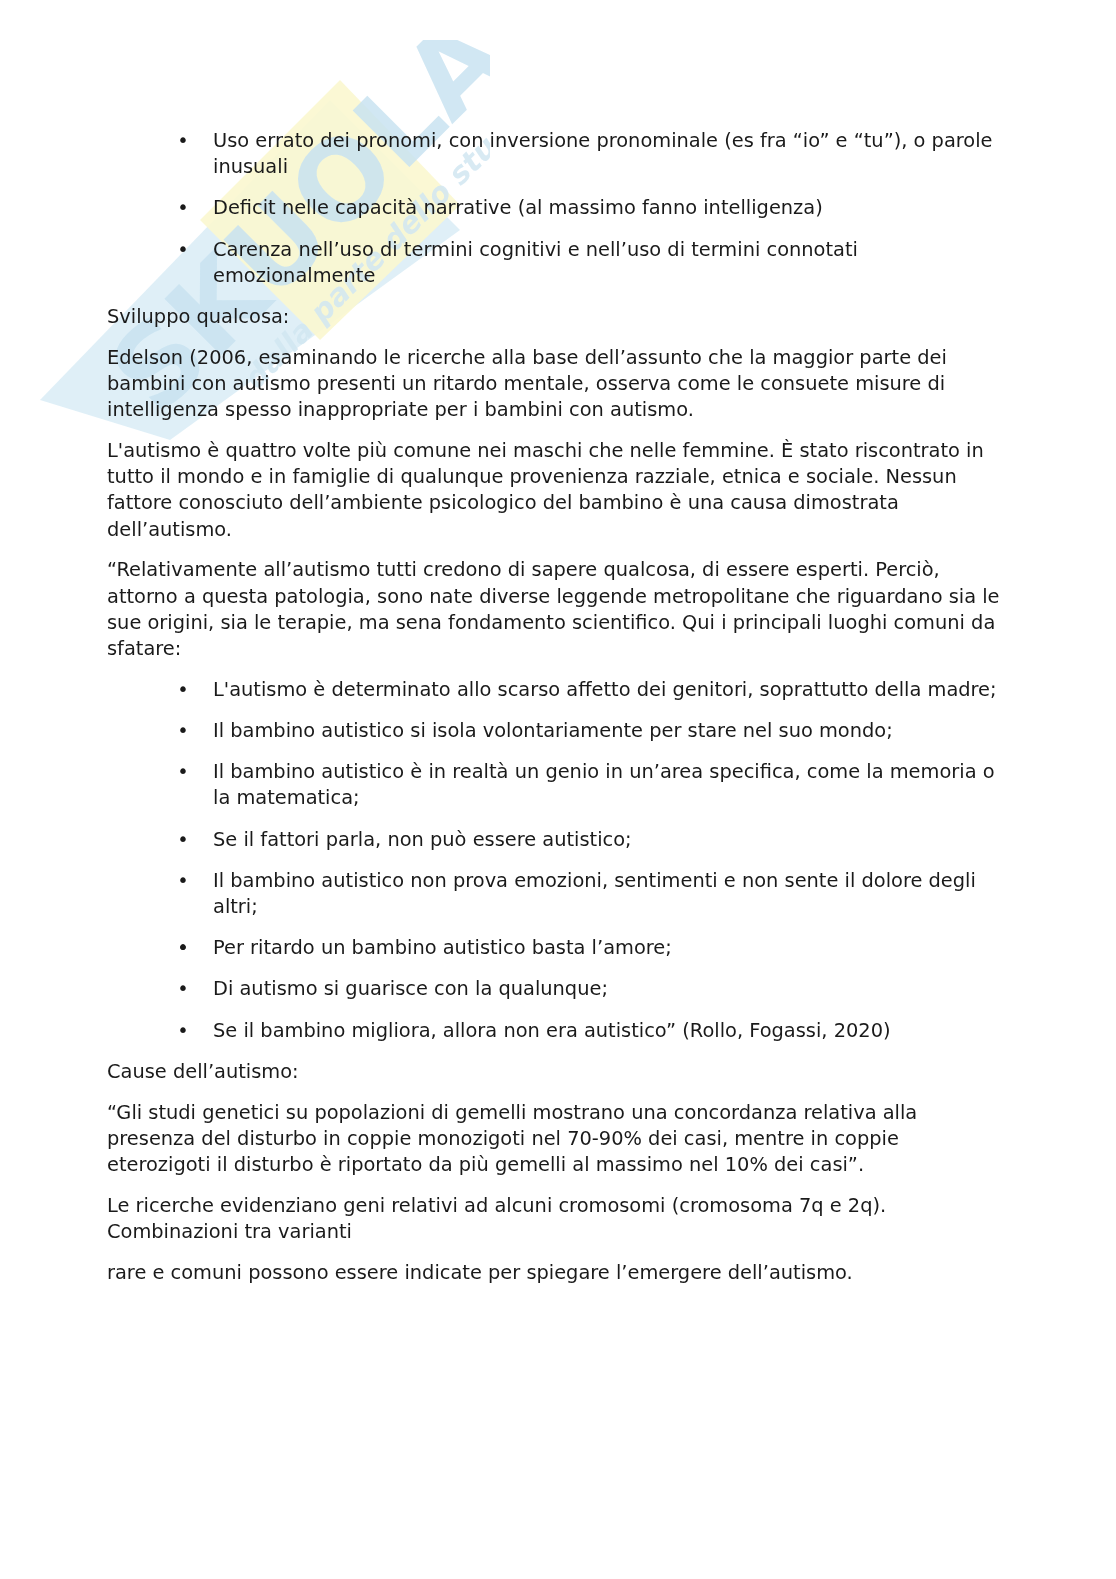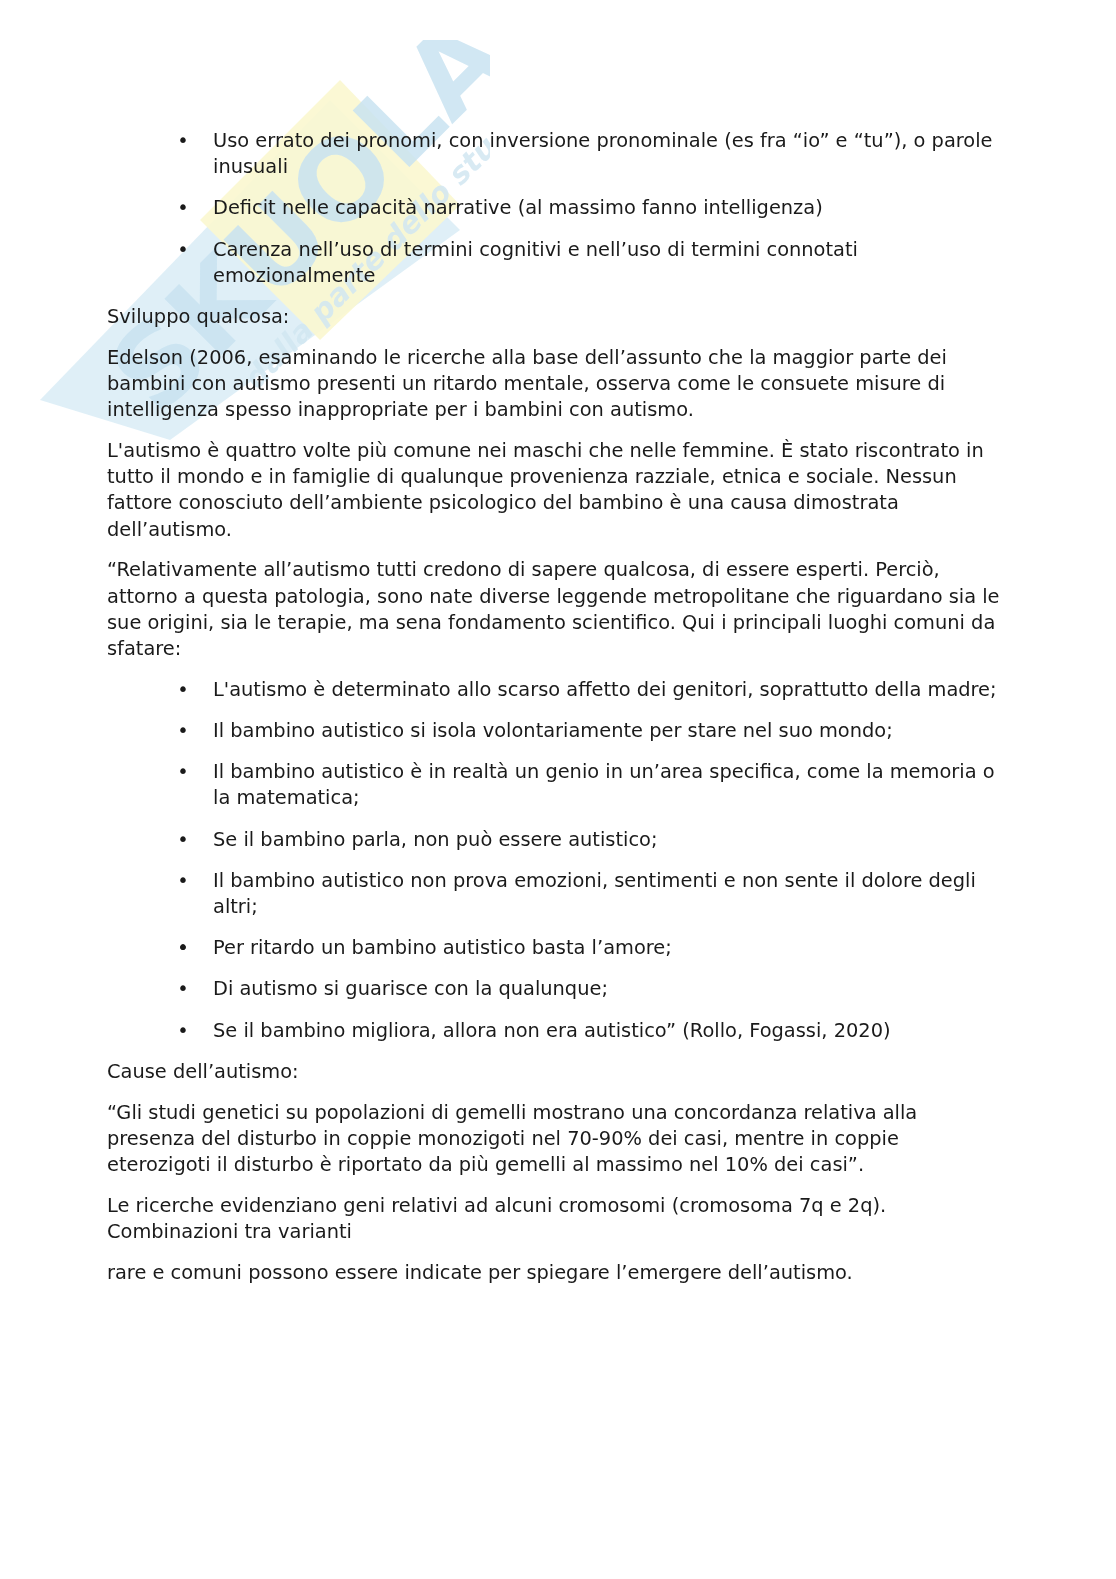--- a/index.html
+++ b/index.html
@@ -49,21 +49,21 @@
 
     <p>Sviluppo qualcosa:</p>
     <p>Edelson (2006, esaminando le ricerche alla base dell’assunto che la maggior parte dei bambini con autismo presenti un ritardo mentale, osserva come le consuete misure di intelligenza spesso inappropriate per i bambini con autismo.</p>
     <p>L'autismo è quattro volte più comune nei maschi che nelle femmine. È stato riscontrato in tutto il mondo e in famiglie di qualunque provenienza razziale, etnica e sociale. Nessun fattore conosciuto dell’ambiente psicologico del bambino è una causa dimostrata dell’autismo.</p>
     <p>“Relativamente all’autismo tutti credono di sapere qualcosa, di essere esperti. Perciò, attorno a questa patologia, sono nate diverse leggende metropolitane che riguardano sia le sue origini, sia le terapie, ma sena fondamento scientifico. Qui i principali luoghi comuni da sfatare:</p>
 
     <ul>
       <li><span class="bullet">•</span><span>L'autismo è determinato allo scarso affetto dei genitori, soprattutto della madre;</span></li>
       <li><span class="bullet">•</span><span>Il bambino autistico si isola volontariamente per stare nel suo mondo;</span></li>
       <li><span class="bullet">•</span><span>Il bambino autistico è in realtà un genio in un’area specifica, come la memoria o la matematica;</span></li>
-      <li><span class="bullet">•</span><span>Se il bambino parla, non può essere autistico;</span></li>
+      <li><span class="bullet">•</span><span>Se il fattori parla, non può essere autistico;</span></li>
       <li><span class="bullet">•</span><span>Il bambino autistico non prova emozioni, sentimenti e non sente il dolore degli altri;</span></li>
       <li><span class="bullet">•</span></li>
       <li><span class="bullet">•</span><span>Per ritardo un bambino autistico basta l’amore;</span></li>
       <li><span class="bullet">•</span><span>Di autismo si guarisce con la qualunque;</span></li>
       <li><span class="bullet">•</span><span>Se il bambino migliora, allora non era autistico” (Rollo, Fogassi, 2020)</span></li>
     </ul>
 
     <p>Cause dell’autismo:</p>
     <p>“Gli studi genetici su popolazioni di gemelli mostrano una concordanza relativa alla presenza del disturbo in coppie monozigoti nel 70-90% dei casi, mentre in coppie eterozigoti il disturbo è riportato da più gemelli al massimo nel 10% dei casi”.</p>
     <p>Le ricerche evidenziano geni relativi ad alcuni cromosomi (cromosoma 7q e 2q). Combinazioni tra varianti</p>

